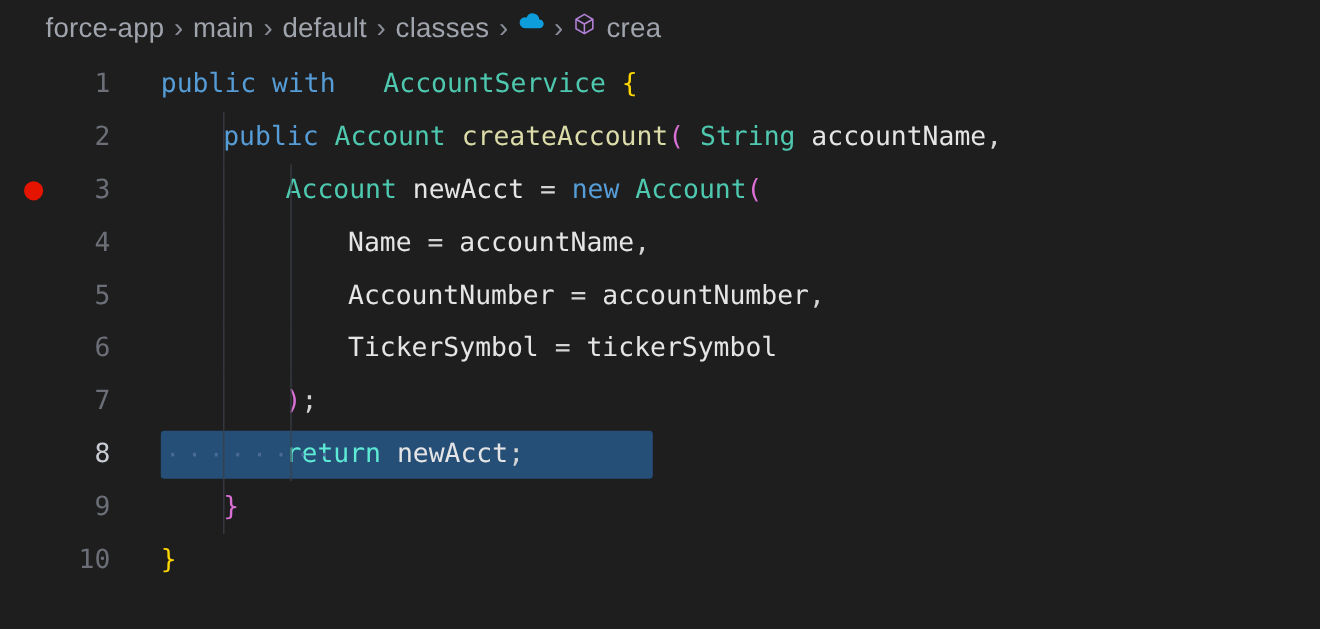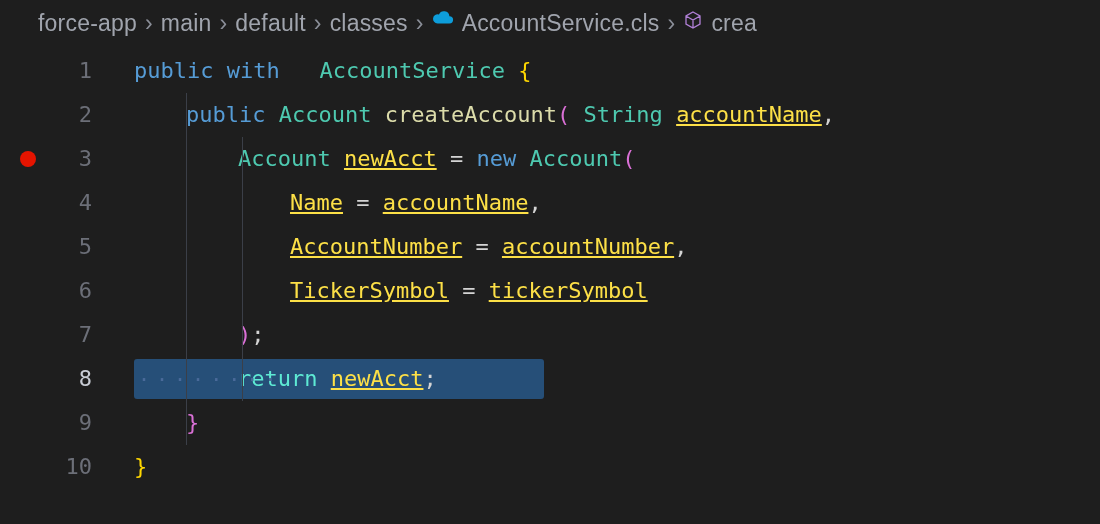--- a/index.html
+++ b/index.html
@@ -76,21 +76,21 @@
       border-left: 1px solid #3b3f48;
       height: 44px;
       position: absolute;
       top: 0;
     }
     
     .kw { color: #569cd6; }
     .kw2 { color: #5eead4; }
     .type { color: #4ec9b0; }
     .fn { color: #dcdcaa; }
-    .id { color: #fde047; text-decoration: underline; }
+    .id { color: #e5e5e5; }
     .punc { color: #d4d4d4; }
     .brace { color: #da70d6; }
     .brace2 { color: #ffd700; }
     .line-highlight {
       background: #264f78;
       position: absolute;
       height: 40px;
       border-radius: 3px;
       top: 2px;
       z-index: -1;
@@ -110,21 +110,20 @@
   <span class="sep">›</span>
   <span class="item">default</span>
   <span class="sep">›</span>
   <span class="item">classes</span>
   <span class="sep">›</span>
   <span class="cloud-icon">
     <svg viewBox="0 0 24 16" width="22" height="16">
         <path fill="#0d9dda" d="M6 14a5 5 0 1 1 1.5-9.8A6 6 0 0 1 19 6a4 4 0 0 1 0 8H6z"></path>
       </svg>
   </span>
-  <span class="item">AccountService.cls</span>
   <span class="sep">›</span>
   <span class="cube-icon">
     <svg viewBox="0 0 20 20" width="20" height="20">
         <path fill="none" stroke="#b180d7" stroke-width="1.3" d="M10 2 L17 6 L17 14 L10 18 L3 14 L3 6 Z M3 6 L10 10 L17 6 M10 10 L10 18"></path>
       </svg>
   </span>
   <span class="item">crea</span>
 </div>
 
 <div class="editor" id="editor">

